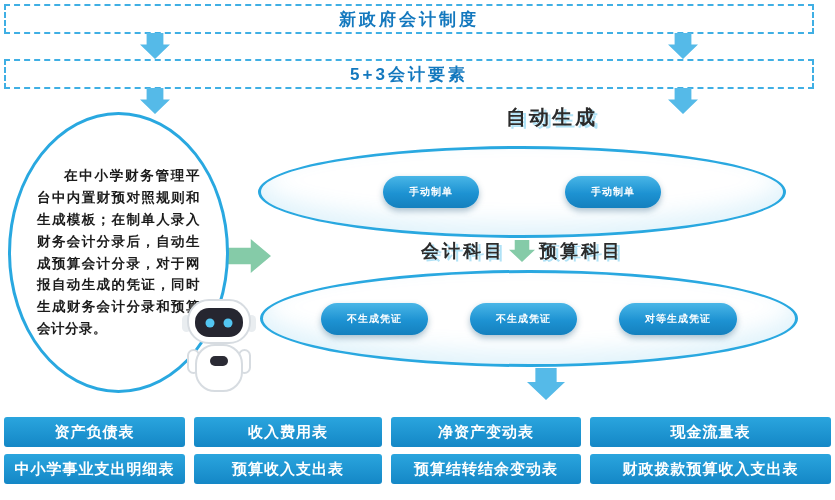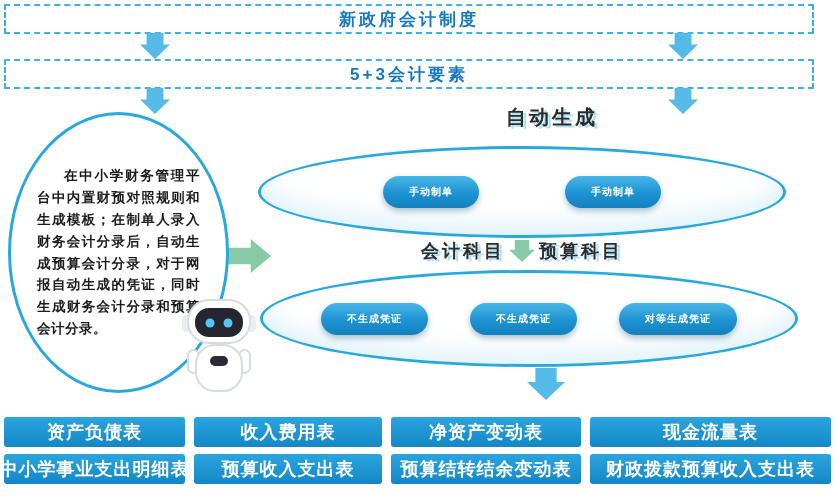--- a/index.html
+++ b/index.html
@@ -73,21 +73,21 @@
   }
   .mapping-label{font-size:18px;}
   
   .reports{
     position:absolute;left:4px;right:4px;top:417px;
     display:grid;grid-template-columns:181px 188px 190px 1fr;gap:7px 9px;
   }
   .report-btn{
     height:30px;background:linear-gradient(180deg,#2aa5de 0%,#1487c6 100%);
     color:#fff;display:flex;align-items:center;justify-content:center;
-    font-size:18px;font-weight:bold;letter-spacing:1px;border-radius:3px;
+    font-size:15px;font-weight:bold;letter-spacing:1px;border-radius:3px;
     white-space:nowrap;cursor:default;
   }
   
   .robot{position:absolute;left:180px;top:297px;z-index:3;}
 </style>
 </head>
 <body>
 
 <div class="stage">
 

